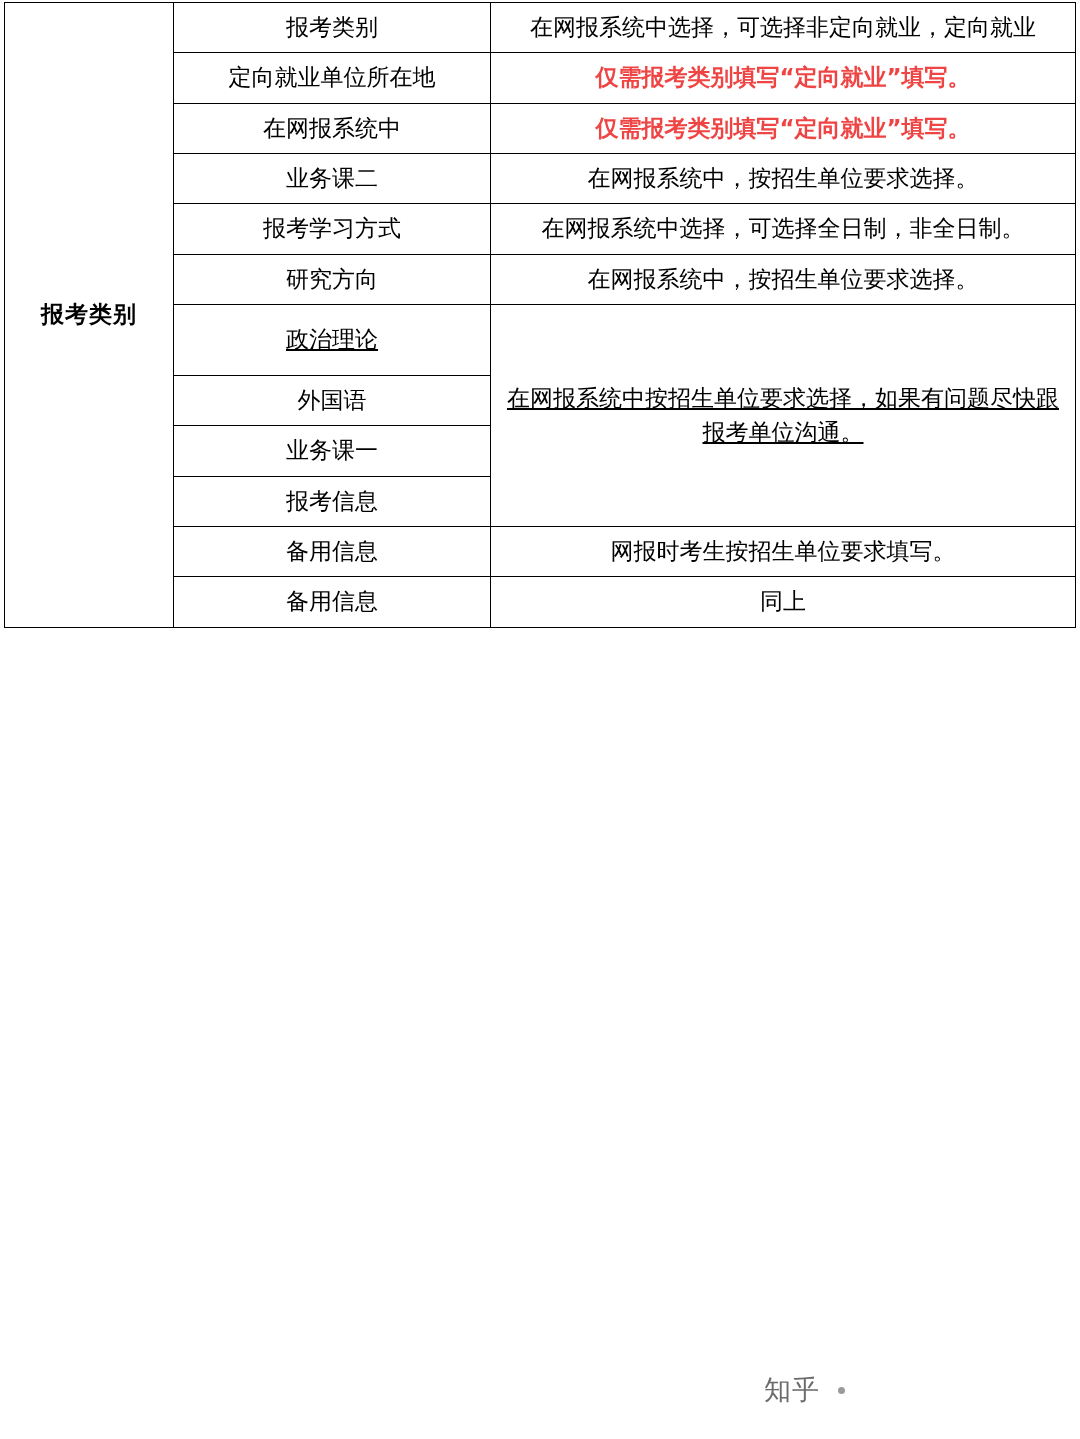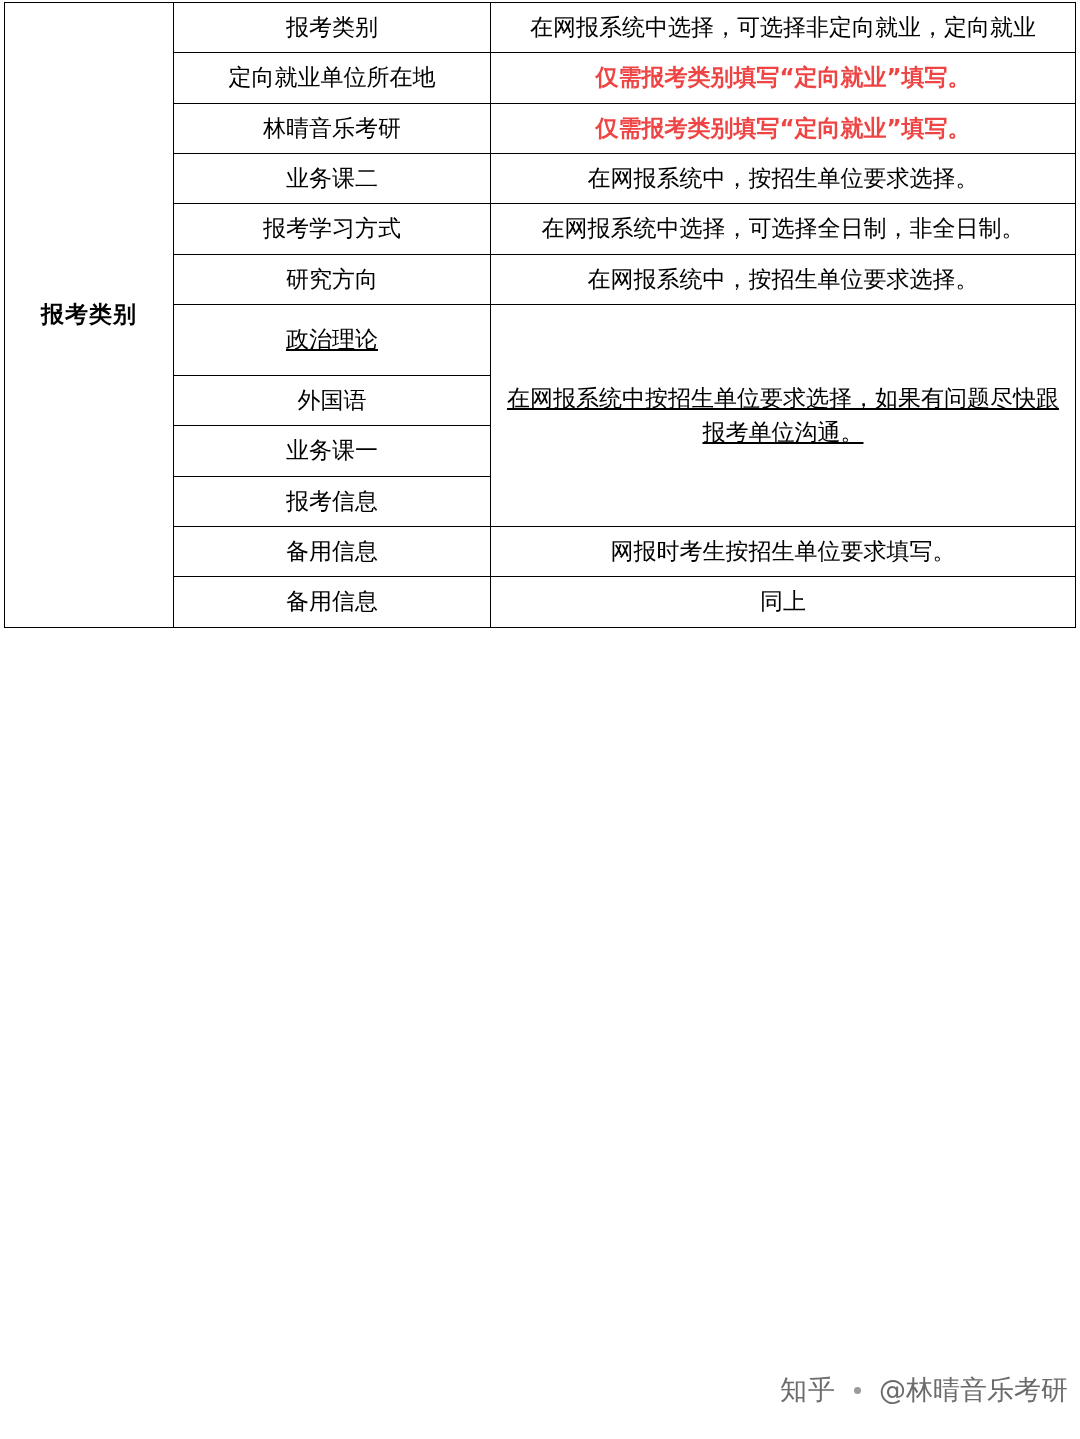--- a/index.html
+++ b/index.html
@@ -69,21 +69,21 @@
     vertical-align: middle;
   }
 
   .row-tall td {
     height: 54px;
     text-decoration: underline;
   }
 
   .watermark {
     position: absolute;
-    left: 780px;
+    left: 764px;
     top: 1372px;
     display: flex;
     align-items: center;
     gap: 18px;
     color: #6b6b6b;
     font-size: 27px;
     font-family: "DejaVu Sans", "Liberation Sans", sans-serif;
   }
   .watermark .zhihu-mark {
     font-size: 27px;
@@ -112,21 +112,21 @@
       <tr>
         <td class="group-cell" rowspan="12">报考类别</td>
         <td class="label-cell">报考类别</td>
         <td class="value-cell">在网报系统中选择，可选择非定向就业，定向就业</td>
       </tr>
       <tr>
         <td class="label-cell">定向就业单位所在地</td>
         <td class="value-cell red">仅需报考类别填写“定向就业”填写。</td>
       </tr>
       <tr>
-        <td class="label-cell">林晴音乐考研</td>
+        <td class="label-cell">在网报系统中</td>
         <td class="value-cell red">仅需报考类别填写“定向就业”填写。</td>
       </tr>
       <tr>
         <td class="label-cell">业务课二</td>
         <td class="value-cell">在网报系统中，按招生单位要求选择。</td>
       </tr>
       <tr>
         <td class="label-cell">报考学习方式</td>
         <td class="value-cell">在网报系统中选择，可选择全日制，非全日制。</td>
       </tr>
@@ -154,16 +154,15 @@
       <tr>
         <td class="label-cell">备用信息</td>
         <td class="value-cell">同上</td>
       </tr>
     </tbody>
   </table>
 
   <div class="watermark">
     <span class="zhihu-mark">知乎</span>
     <span class="dot"></span>
-    <span class="handle">@林晴音乐考研</span>
   </div>
 
 </div>
 
 </body></html>

